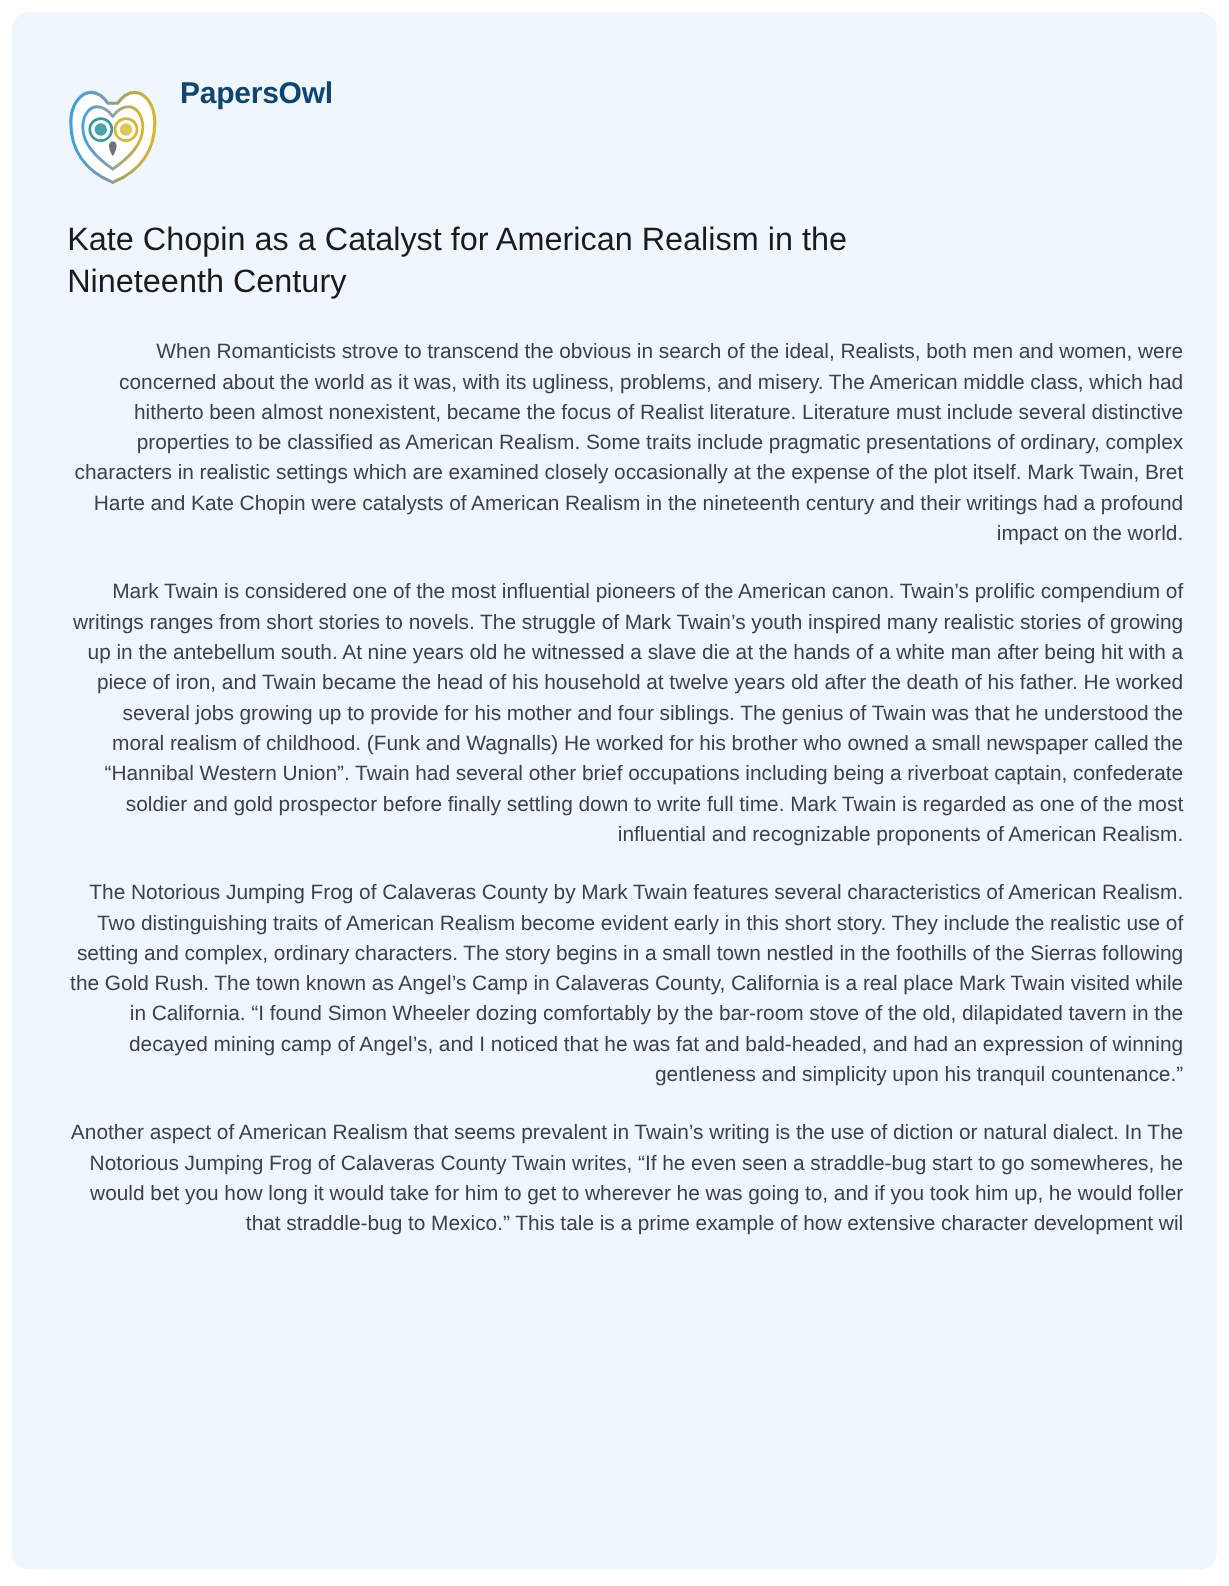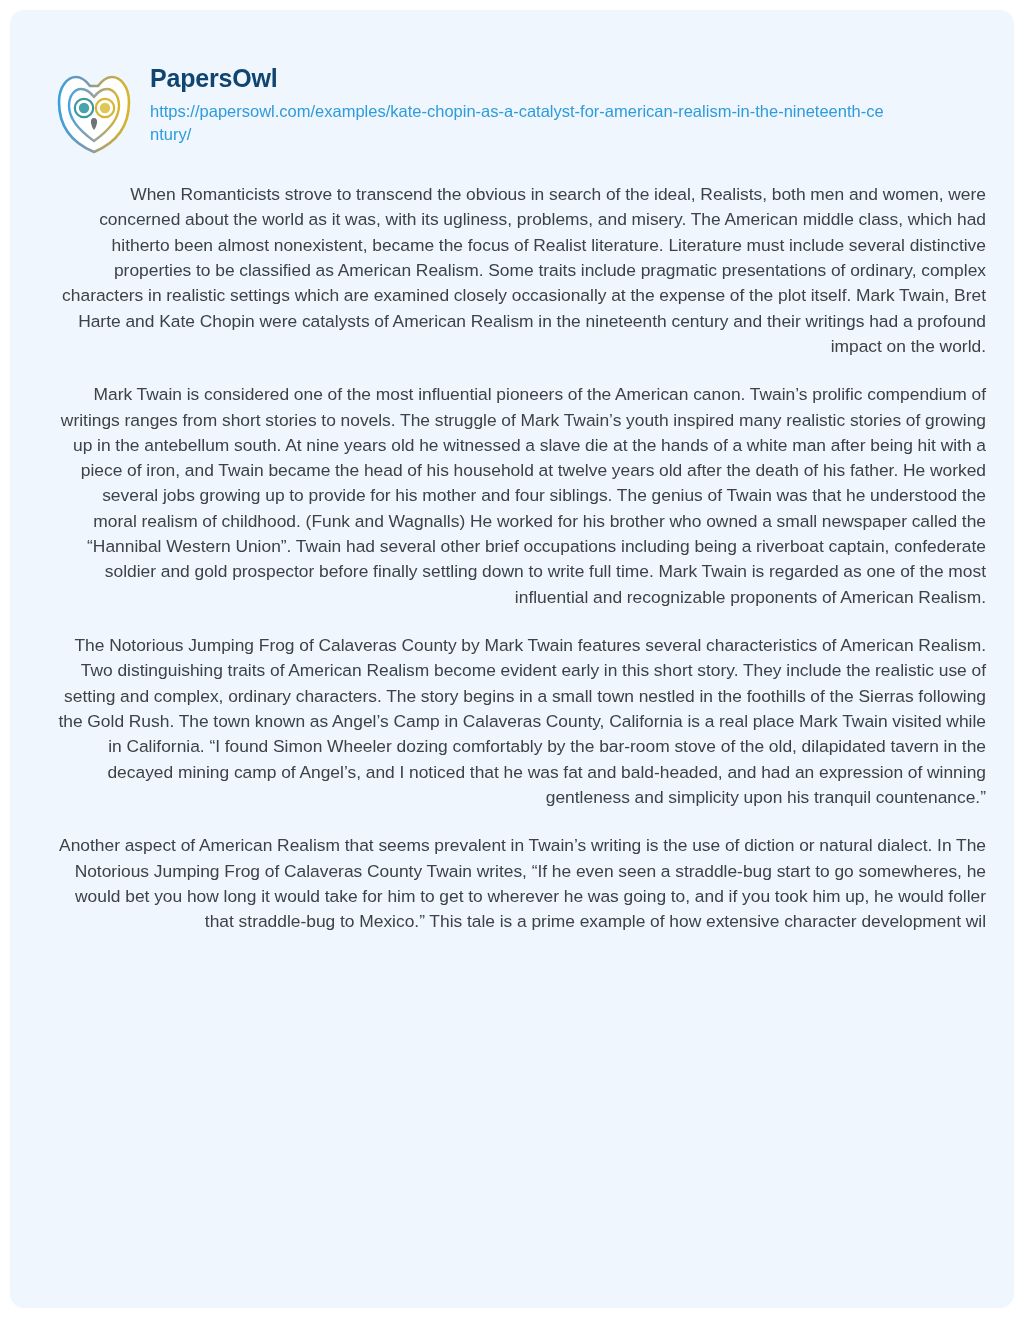--- a/index.html
+++ b/index.html
@@ -130,27 +130,27 @@
 
         <circle cx="59" cy="46" r="9.2" fill="#ffffff" stroke="#d8b52e" stroke-width="2.2"></circle>
         <circle cx="59" cy="46" r="5.2" fill="#e0c659"></circle>
 
         <path d="M48 56 C50.4 56 51.6 58 51 61 C50.4 64.4 49.2 66.6 48 68 C46.8 66.6 45.6 64.4 45 61 C44.4 58 45.6 56 48 56 Z" fill="#6f7378"></path>
       </svg>
     </div>
 
     <div class="brand-text">
       <div class="brand-name">PapersOwl</div>
-      <div class="brand-url">https://papersowl.com/examples/kate-chopin-as-a-catalyst-for-american-realism-in-the-nineteenth-century/</div>
     </div>
 
   </div>
 
   <div class="article">
 
+    <h1 class="article-title">Kate Chopin as a Catalyst for American Realism in the Nineteenth Century</h1>
 
     <div class="article-body">
       <p>When Romanticists strove to transcend the obvious in search of the ideal, Realists, both men and women, were concerned about the world as it was, with its ugliness, problems, and misery. The American middle class, which had hitherto been almost nonexistent, became the focus of Realist literature. Literature must include several distinctive properties to be classified as American Realism. Some traits include pragmatic presentations of ordinary, complex characters in realistic settings which are examined closely occasionally at the expense of the plot itself. Mark Twain, Bret Harte and Kate Chopin were catalysts of American Realism in the nineteenth century and their writings had a profound impact on the world.</p>
       <p>Mark Twain is considered one of the most influential pioneers of the American canon. Twain’s prolific compendium of writings ranges from short stories to novels. The struggle of Mark Twain’s youth inspired many realistic stories of growing up in the antebellum south. At nine years old he witnessed a slave die at the hands of a white man after being hit with a piece of iron, and Twain became the head of his household at twelve years old after the death of his father. He worked several jobs growing up to provide for his mother and four siblings. The genius of Twain was that he understood the moral realism of childhood. (Funk and Wagnalls) He worked for his brother who owned a small newspaper called the “Hannibal Western Union”. Twain had several other brief occupations including being a riverboat captain, confederate soldier and gold prospector before finally settling down to write full time. Mark Twain is regarded as one of the most influential and recognizable proponents of American Realism.</p>
       <p>The Notorious Jumping Frog of Calaveras County by Mark Twain features several characteristics of American Realism. Two distinguishing traits of American Realism become evident early in this short story. They include the realistic use of setting and complex, ordinary characters. The story begins in a small town nestled in the foothills of the Sierras following the Gold Rush. The town known as Angel’s Camp in Calaveras County, California is a real place Mark Twain visited while in California. “I found Simon Wheeler dozing comfortably by the bar-room stove of the old, dilapidated tavern in the decayed mining camp of Angel’s, and I noticed that he was fat and bald-headed, and had an expression of winning gentleness and simplicity upon his tranquil countenance.”</p>
       <p>Another aspect of American Realism that seems prevalent in Twain’s writing is the use of diction or natural dialect. In The Notorious Jumping Frog of Calaveras County Twain writes, “If he even seen a straddle-bug start to go somewheres, he would bet you how long it would take for him to get to wherever he was going to, and if you took him up, he would foller that straddle-bug to Mexico.” This tale is a prime example of how extensive character development wil</p>
     </div>
 
   </div>
 

